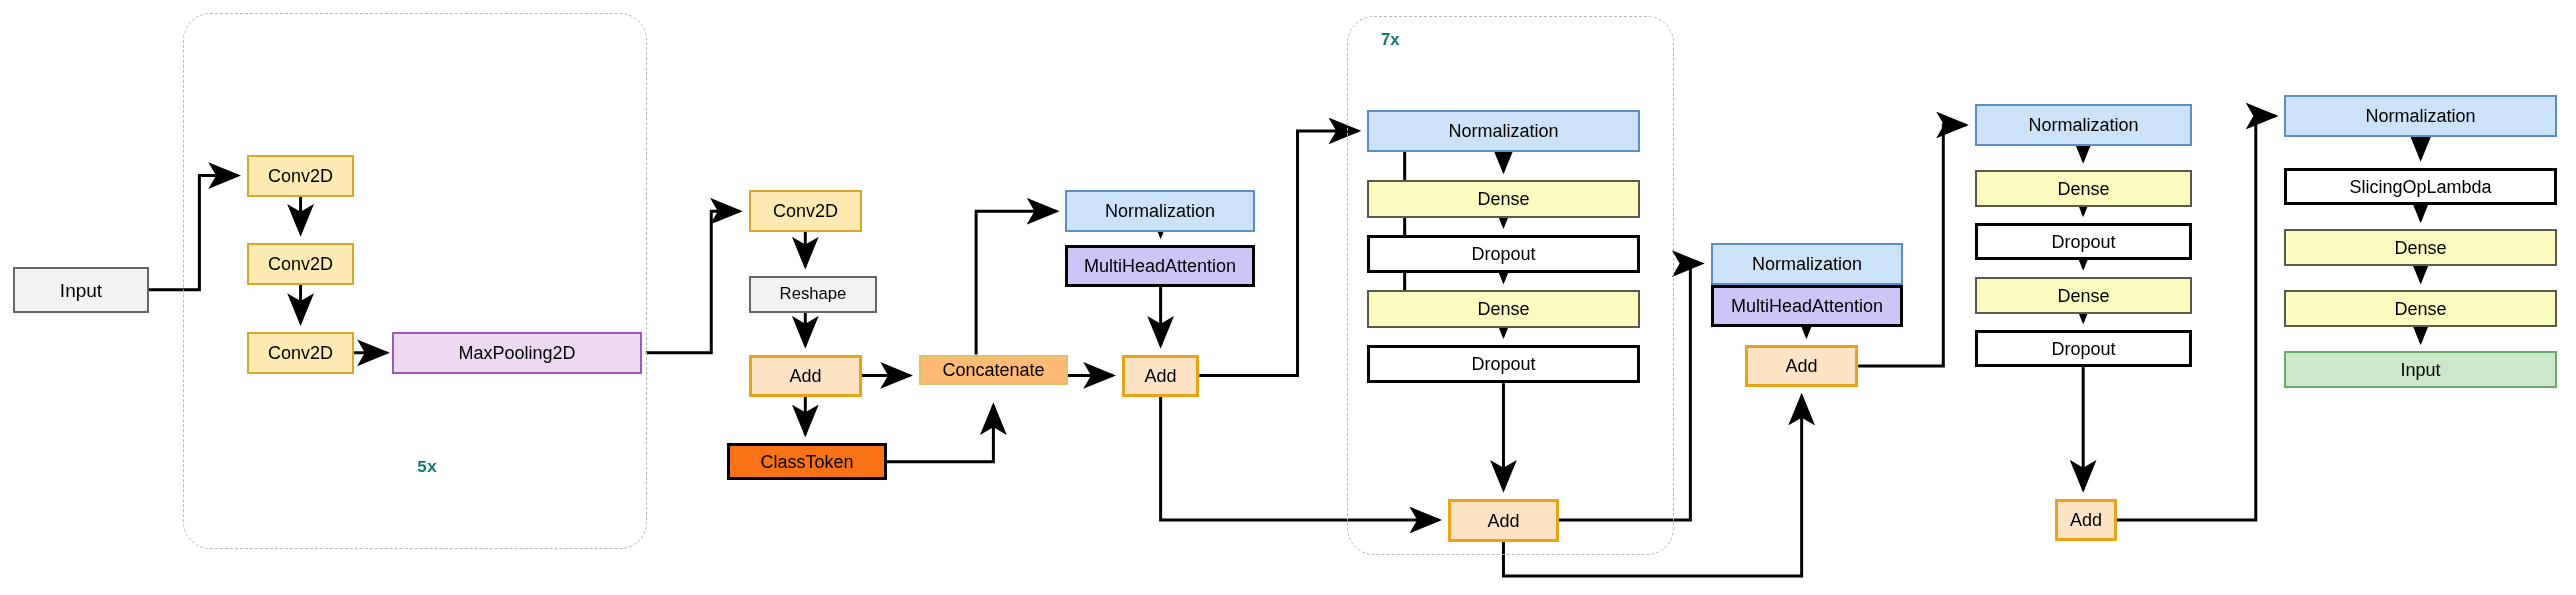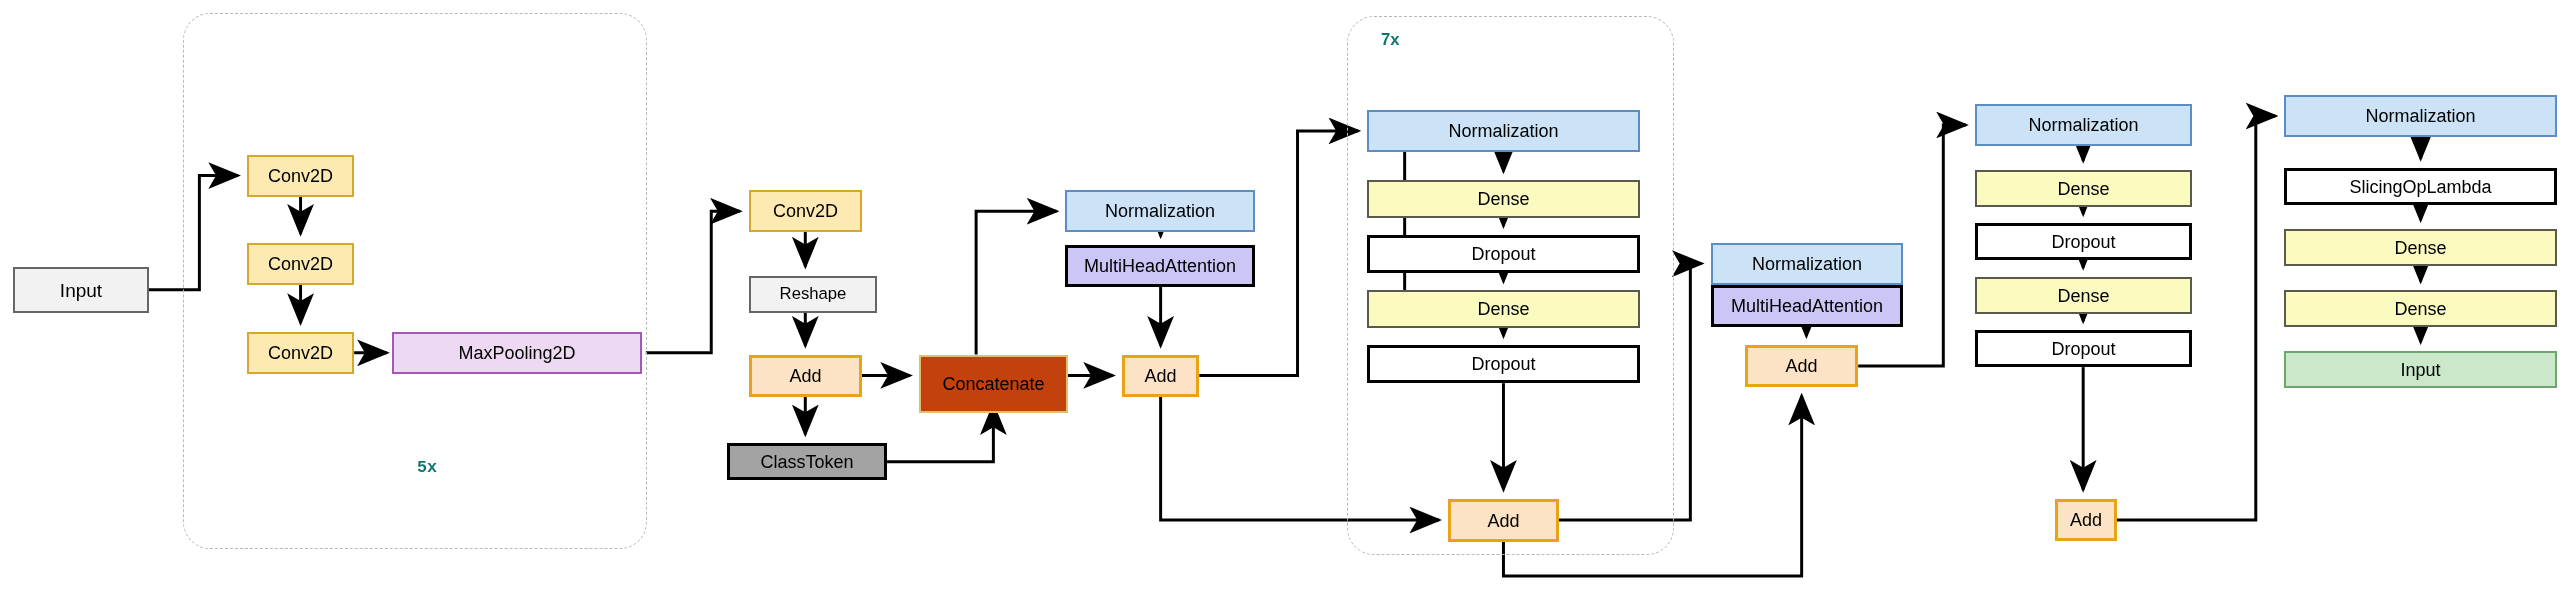--- a/index.html
+++ b/index.html
@@ -100,22 +100,22 @@
 
   <div id="node-layer">
       <div class="node" style="left: 13px; top: 267px; width: 136px; height: 46px; background: rgb(242, 242, 242); border-color: rgb(102, 102, 102); border-width: 2.4px; font-size: 19px;">Input</div>
       <div class="node" style="left: 247px; top: 155px; width: 107px; height: 42px; background: rgb(253, 234, 178); border-color: rgb(214, 167, 42); border-width: 2.4px; font-size: 18px;">Conv2D</div>
       <div class="node" style="left: 247px; top: 243px; width: 107px; height: 42px; background: rgb(253, 234, 178); border-color: rgb(214, 167, 42); border-width: 2.4px; font-size: 18px;">Conv2D</div>
       <div class="node" style="left: 247px; top: 332px; width: 107px; height: 42px; background: rgb(253, 234, 178); border-color: rgb(214, 167, 42); border-width: 2.4px; font-size: 18px;">Conv2D</div>
       <div class="node" style="left: 392px; top: 332px; width: 250px; height: 42px; background: rgb(237, 217, 242); border-color: rgb(163, 87, 184); border-width: 2.4px; font-size: 18px;">MaxPooling2D</div>
       <div class="node" style="left: 749px; top: 190px; width: 113px; height: 42px; background: rgb(253, 234, 178); border-color: rgb(214, 167, 42); border-width: 2.4px; font-size: 18px;">Conv2D</div>
       <div class="node" style="left: 749px; top: 276px; width: 128px; height: 37px; background: rgb(242, 242, 242); border-color: rgb(102, 102, 102); border-width: 2.4px; font-size: 16.7px;">Reshape</div>
       <div class="node" style="left: 749px; top: 355px; width: 113px; height: 42px; background: rgb(253, 227, 198); border-color: rgb(232, 163, 23); border-width: 3px; font-size: 18px;">Add</div>
-      <div class="node" style="left: 727px; top: 443px; width: 160px; height: 37px; background: #a3a3a3; border-color: rgb(0, 0, 0); border-width: 3px; font-size: 18px;">ClassToken</div>
-      <div class="node" style="left: 919px; top: 355px; width: 149px; height: 58px; background: #c2410c; border-color: rgb(221, 192, 106); border-width: 2.4px; font-size: 18px;">Concatenate</div>
+      <div class="node" style="left: 727px; top: 443px; width: 160px; height: 37px; background: #f97316; border-color: rgb(0, 0, 0); border-width: 3px; font-size: 18px;">ClassToken</div>
+      <div class="node" style="left: 919px; top: 355px; width: 149px; height: 30px; background: #fdba74; border-color: rgb(221, 192, 106); border-width: 2.4px; font-size: 18px;">Concatenate</div>
       <div class="node" style="left: 1065px; top: 190px; width: 190px; height: 42px; background: rgb(203, 226, 247); border-color: rgb(91, 143, 196); border-width: 2.4px; font-size: 18px;">Normalization</div>
       <div class="node" style="left: 1065px; top: 245px; width: 190px; height: 42px; background: rgb(203, 198, 245); border-color: rgb(0, 0, 0); border-width: 3px; font-size: 18px;">MultiHeadAttention</div>
       <div class="node" style="left: 1122px; top: 355px; width: 77px; height: 42px; background: rgb(253, 227, 198); border-color: rgb(232, 163, 23); border-width: 3px; font-size: 18px;">Add</div>
       <div class="node" style="left: 1367px; top: 110px; width: 273px; height: 42px; background: rgb(203, 226, 247); border-color: rgb(91, 143, 196); border-width: 2.4px; font-size: 18px;">Normalization</div>
       <div class="node" style="left: 1367px; top: 180px; width: 273px; height: 38px; background: rgb(251, 251, 192); border-color: rgb(90, 90, 74); border-width: 2.4px; font-size: 18px;">Dense</div>
       <div class="node" style="left: 1367px; top: 235px; width: 273px; height: 38px; background: rgb(255, 255, 255); border-color: rgb(0, 0, 0); border-width: 3px; font-size: 18px;">Dropout</div>
       <div class="node" style="left: 1367px; top: 290px; width: 273px; height: 38px; background: rgb(251, 251, 192); border-color: rgb(90, 90, 74); border-width: 2.4px; font-size: 18px;">Dense</div>
       <div class="node" style="left: 1367px; top: 345px; width: 273px; height: 38px; background: rgb(255, 255, 255); border-color: rgb(0, 0, 0); border-width: 3px; font-size: 18px;">Dropout</div>
       <div class="node" style="left: 1448px; top: 499px; width: 111px; height: 43px; background: rgb(253, 227, 198); border-color: rgb(232, 163, 23); border-width: 3px; font-size: 18px;">Add</div>
       <div class="node" style="left: 1711px; top: 243px; width: 192px; height: 42px; background: rgb(203, 226, 247); border-color: rgb(91, 143, 196); border-width: 2.4px; font-size: 18px;">Normalization</div>

